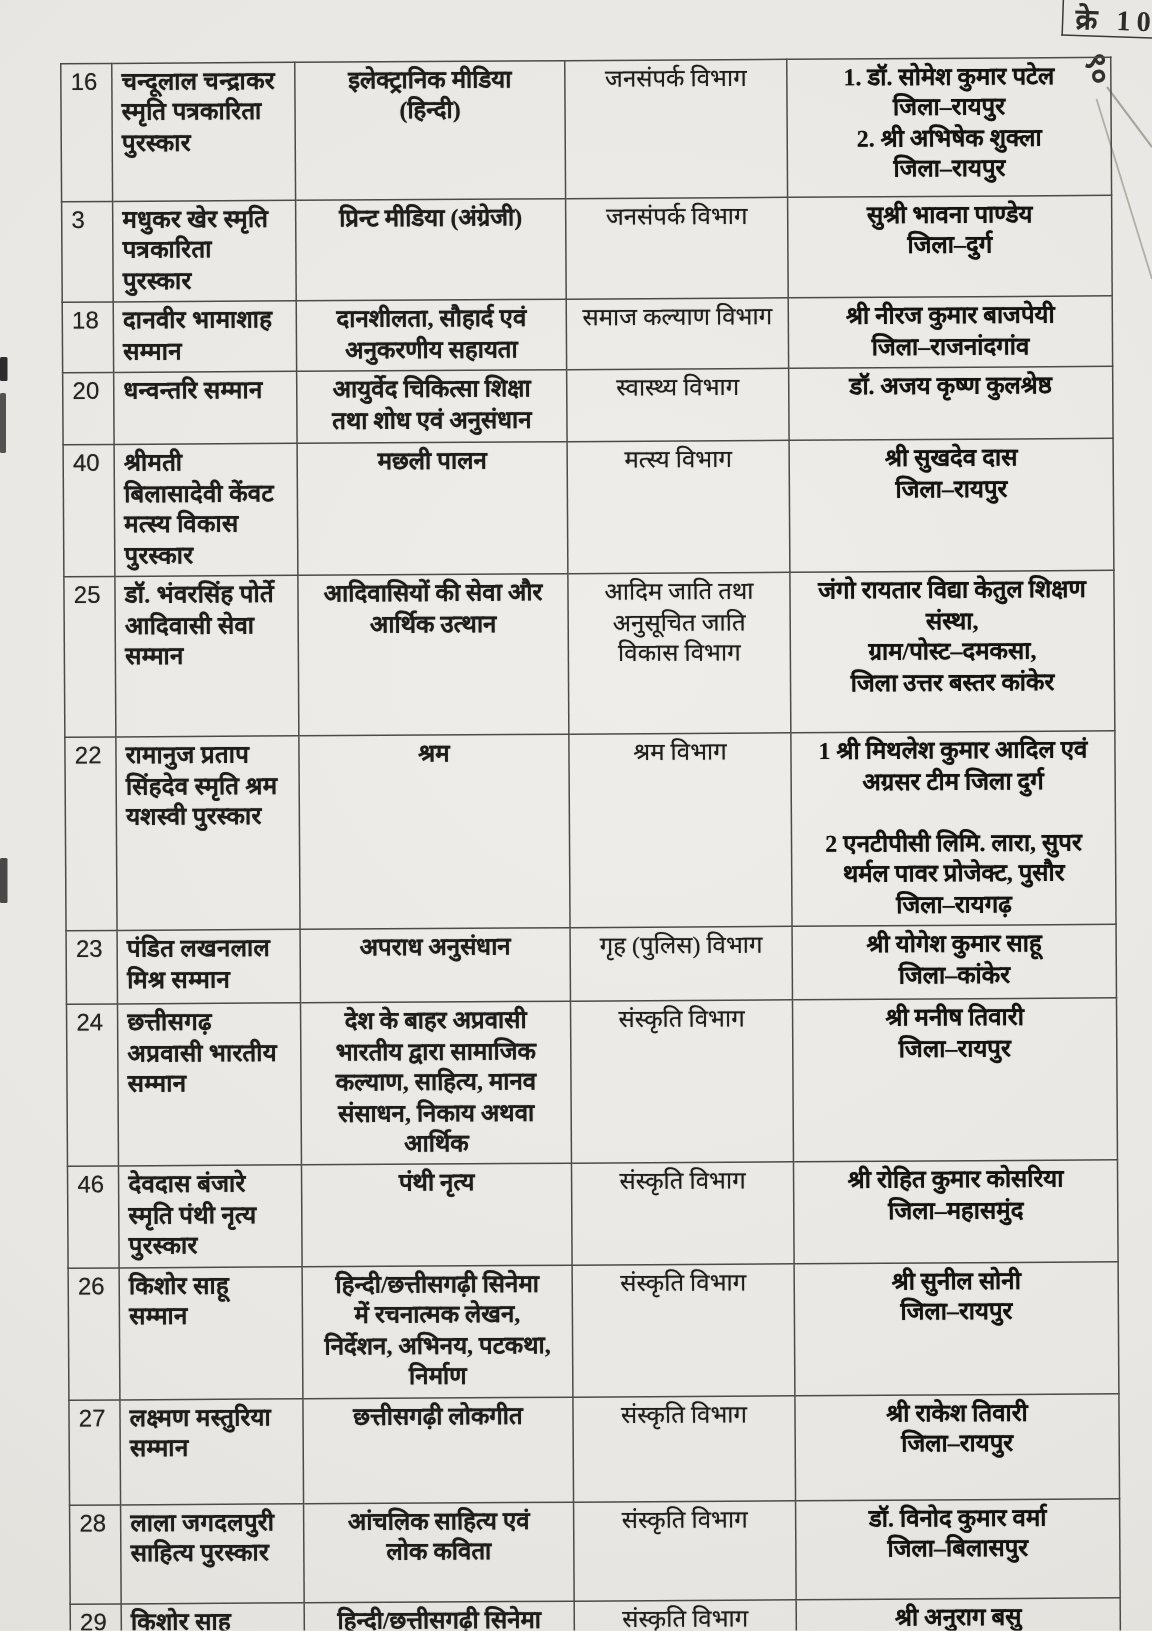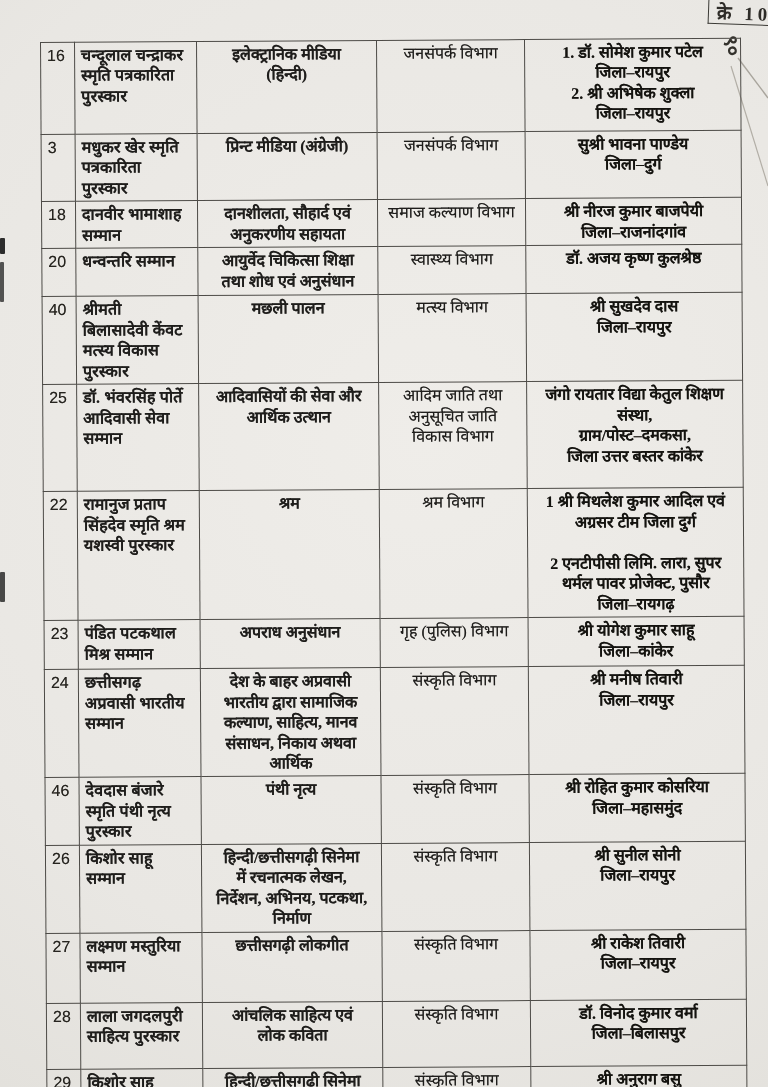--- a/index.html
+++ b/index.html
@@ -180,21 +180,21 @@
     <td class="c-dept">श्रम विभाग</td>
     <td class="c-recipient">1 श्री मिथलेश कुमार आदिल एवं
 अग्रसर टीम जिला दुर्ग
 
 2 एनटीपीसी लिमि. लारा, सुपर
 थर्मल पावर प्रोजेक्ट, पुसौर
 जिला–रायगढ़</td>
   </tr>
           <tr>
     <td class="c-sr">23</td>
-    <td class="c-award">पंडित पटकथाल
+    <td class="c-award">पंडित लखनलाल
 मिश्र सम्मान</td>
     <td class="c-field">अपराध अनुसंधान</td>
     <td class="c-dept">गृह (पुलिस) विभाग</td>
     <td class="c-recipient">श्री योगेश कुमार साहू
 जिला–कांकेर</td>
   </tr>
           <tr>
     <td class="c-sr">24</td>
     <td class="c-award">छत्तीसगढ़
 अप्रवासी भारतीय

